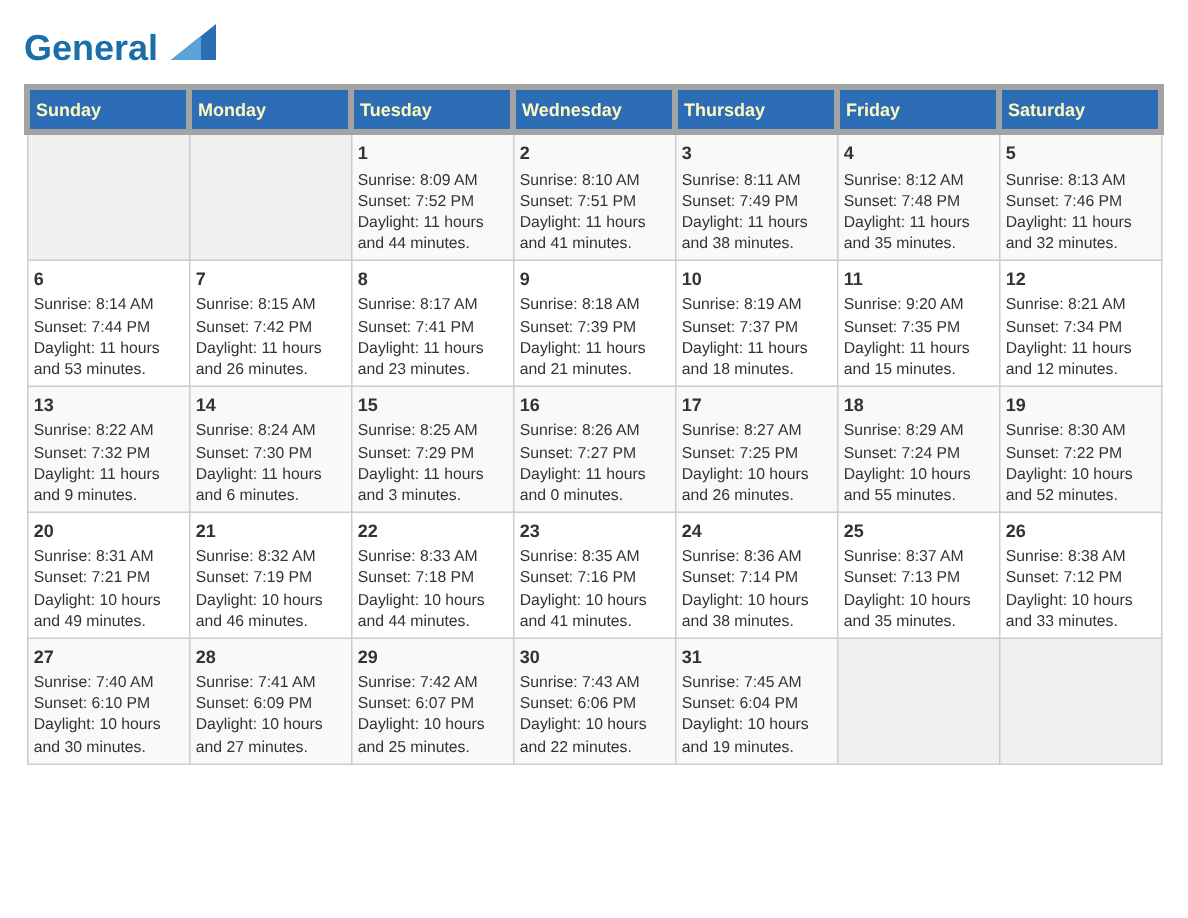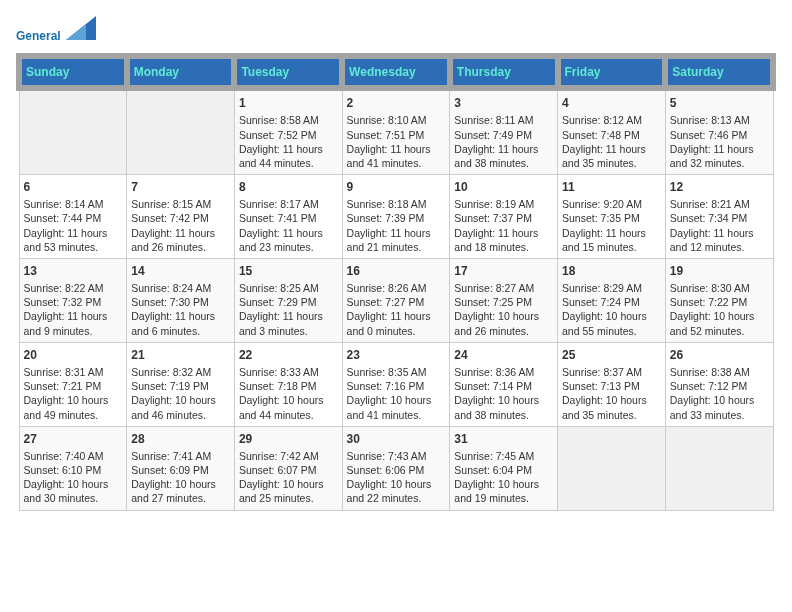--- a/index.html
+++ b/index.html
@@ -14,21 +14,21 @@
       display: flex;
       justify-content: space-between;
       align-items: flex-start;
       margin-bottom: 10px;
     }
     .logo {
       display: flex;
       align-items: center;
     }
     .logo-text {
-      font-size: 12px;
+      font-size: 24px;
       font-weight: bold;
       color: #333;
       line-height: 1.1;
     }
     .logo-text span {
       color: #1a6faa;
     }
     .logo-icon {
       width: 30px;
       height: 24px;
@@ -49,26 +49,26 @@
       color: #555;
       margin-top: 2px;
     }
     table {
       width: 100%;
       border-collapse: collapse;
       font-size: 11px;
     }
     thead th {
       background-color: #2d6db5;
-      color: #5eead4;
+      color: #fef9c3;
       padding: 6px 4px;
       text-align: left;
       font-size: 12px;
       font-weight: bold;
-      border: 6px solid #a3a3a3;
+      border: 4px solid #a3a3a3;
     }
     tbody td {
       border: 1px solid #ccc;
       vertical-align: top;
       padding: 4px;
       min-height: 80px;
       height: 80px;
       width: calc(100% / 7);
       color: #333;
       font-size: 10.5px;
@@ -122,21 +122,21 @@
         <th>Friday</th>
         <th>Saturday</th>
       </tr>
   </thead>
   <tbody>
   <tr>
         <td class="empty"></td>
         <td class="empty"></td>
         <td>
           <span class="day-num">1</span>
-          <div>Sunrise: 8:58 AM</div>
+          <div>Sunrise: 8:09 AM</div>
           <div>Sunset: 7:52 PM</div>
           <div>Daylight: 11 hours and 44 minutes.</div>
         </td>
         <td>
           <span class="day-num">2</span>
           <div>Sunrise: 8:10 AM</div>
           <div>Sunset: 7:51 PM</div>
           <div>Daylight: 11 hours and 41 minutes.</div>
         </td>
         <td>

